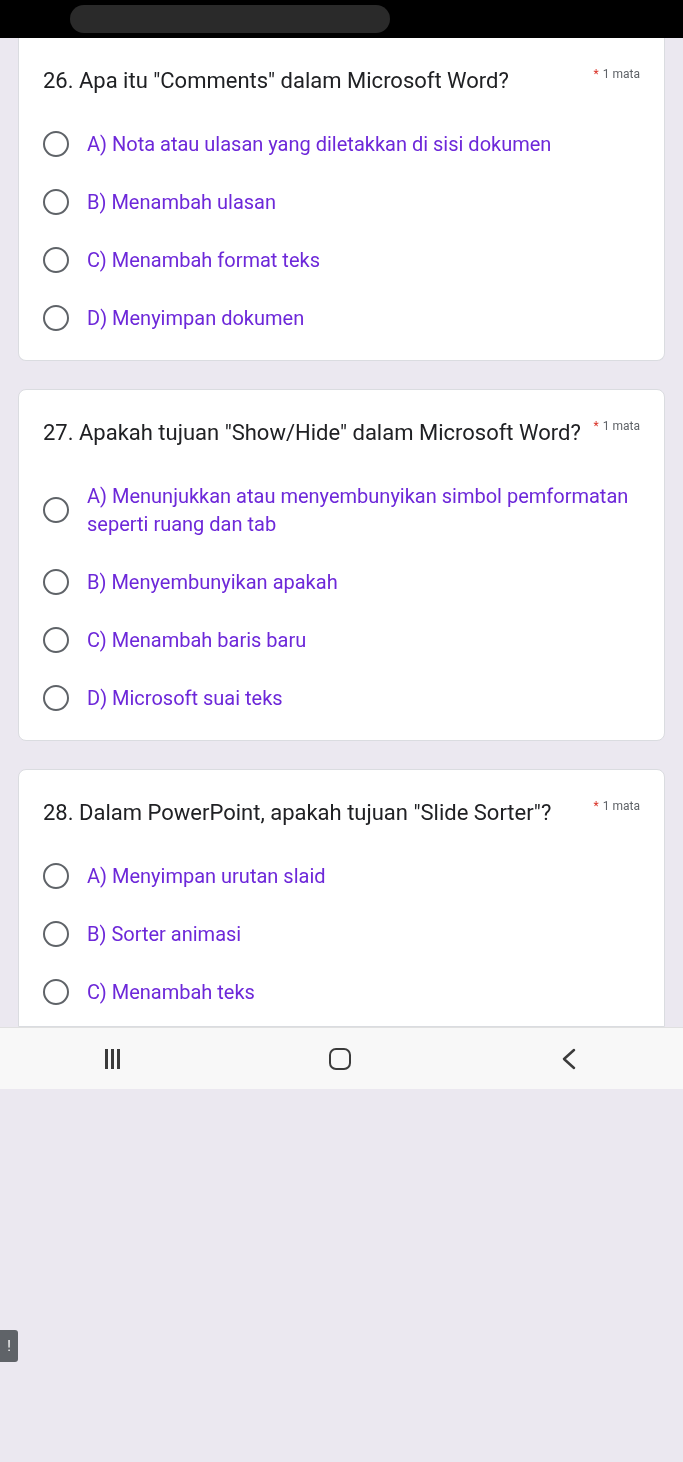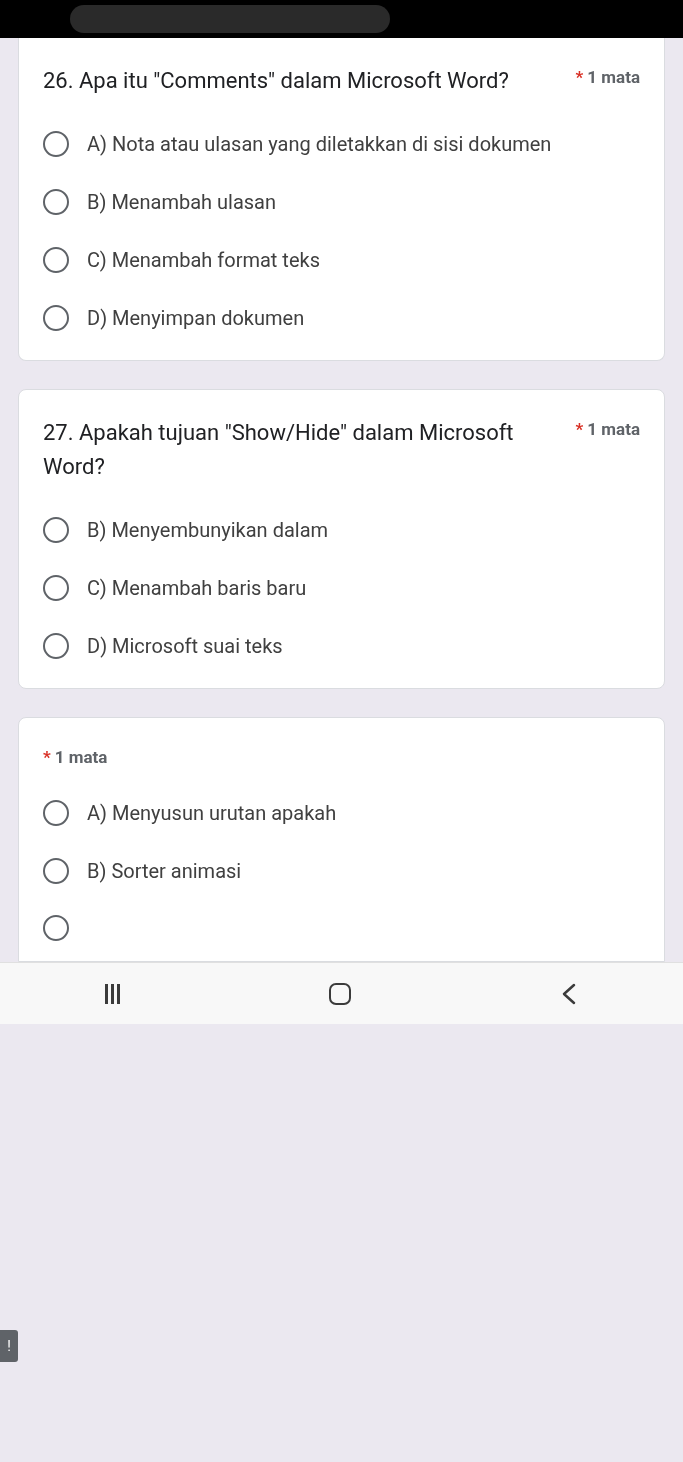--- a/index.html
+++ b/index.html
@@ -52,25 +52,24 @@
     margin-bottom: 32px;
   }
   .q-title {
     font-size: 22px;
     color: #202124;
     line-height: 1.55;
     font-weight: 400;
     flex: 1;
   }
   .points {
-    font-size: 17px;
+    font-size: 12px;
     color: #5f6368;
     white-space: nowrap;
     margin-top: 3px;
-    font-weight: bold;
   }
   .req {
     color: #d93025;
     margin-right: 4px;
   }
   .options {
     display: flex;
     flex-direction: column;
     gap: 30px;
   }
@@ -82,21 +81,21 @@
   }
   .radio {
     width: 26px;
     height: 26px;
     border: 2.5px solid #5f6368;
     border-radius: 50%;
     flex-shrink: 0;
   }
   .opt-label {
     font-size: 20px;
-    color: #404040;
+    color: #6d28d9;
     line-height: 1.4;
   }
   .feedback-tab {
     position: fixed;
     left: 0;
     top: 1330px;
     width: 18px;
     height: 32px;
     background: #5f6368;
     border-top-right-radius: 3px;
@@ -182,50 +181,56 @@
   <div class="card">
     <div class="q-header">
       <div class="q-title">27. Apakah tujuan "Show/Hide" dalam Microsoft Word?</div>
       <div class="points">
         <span class="req">*</span><span>1 mata</span>
       </div>
     </div>
     <div class="options">
       <div class="option">
         <div class="radio"></div>
-        <div class="opt-label">B) Menyembunyikan dalam</div>
+        <div class="opt-label">A) Menunjukkan atau menyembunyikan simbol pemformatan seperti ruang dan tab</div>
+      </div>
+      <div class="option">
+        <div class="radio"></div>
+        <div class="opt-label">B) Menyembunyikan apakah</div>
       </div>
       <div class="option">
         <div class="radio"></div>
         <div class="opt-label">C) Menambah baris baru</div>
       </div>
       <div class="option">
         <div class="radio"></div>
         <div class="opt-label">D) Microsoft suai teks</div>
       </div>
     </div>
   </div>
 
   <div class="card" style="margin-bottom:0; border-bottom-left-radius:0; border-bottom-right-radius:0; padding-bottom:20px;">
     <div class="q-header">
+      <div class="q-title">28. Dalam PowerPoint, apakah tujuan "Slide Sorter"?</div>
       <div class="points">
         <span class="req">*</span><span>1 mata</span>
       </div>
     </div>
     <div class="options">
       <div class="option">
         <div class="radio"></div>
-        <div class="opt-label">A) Menyusun urutan apakah</div>
+        <div class="opt-label">A) Menyimpan urutan slaid</div>
       </div>
       <div class="option">
         <div class="radio"></div>
         <div class="opt-label">B) Sorter animasi</div>
       </div>
       <div class="option">
         <div class="radio"></div>
+        <div class="opt-label">C) Menambah teks</div>
       </div>
     </div>
   </div>
 
 </div>
 
 <div class="feedback-tab">
   <span>!</span>
 </div>
 

